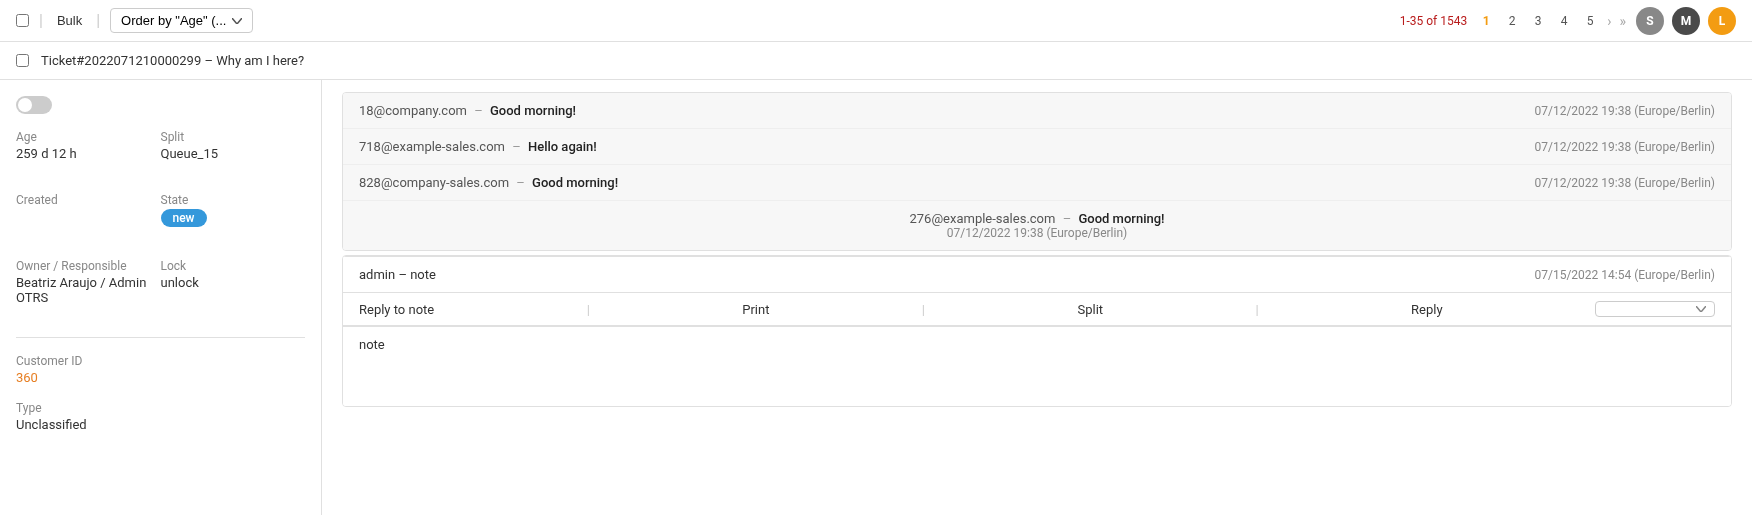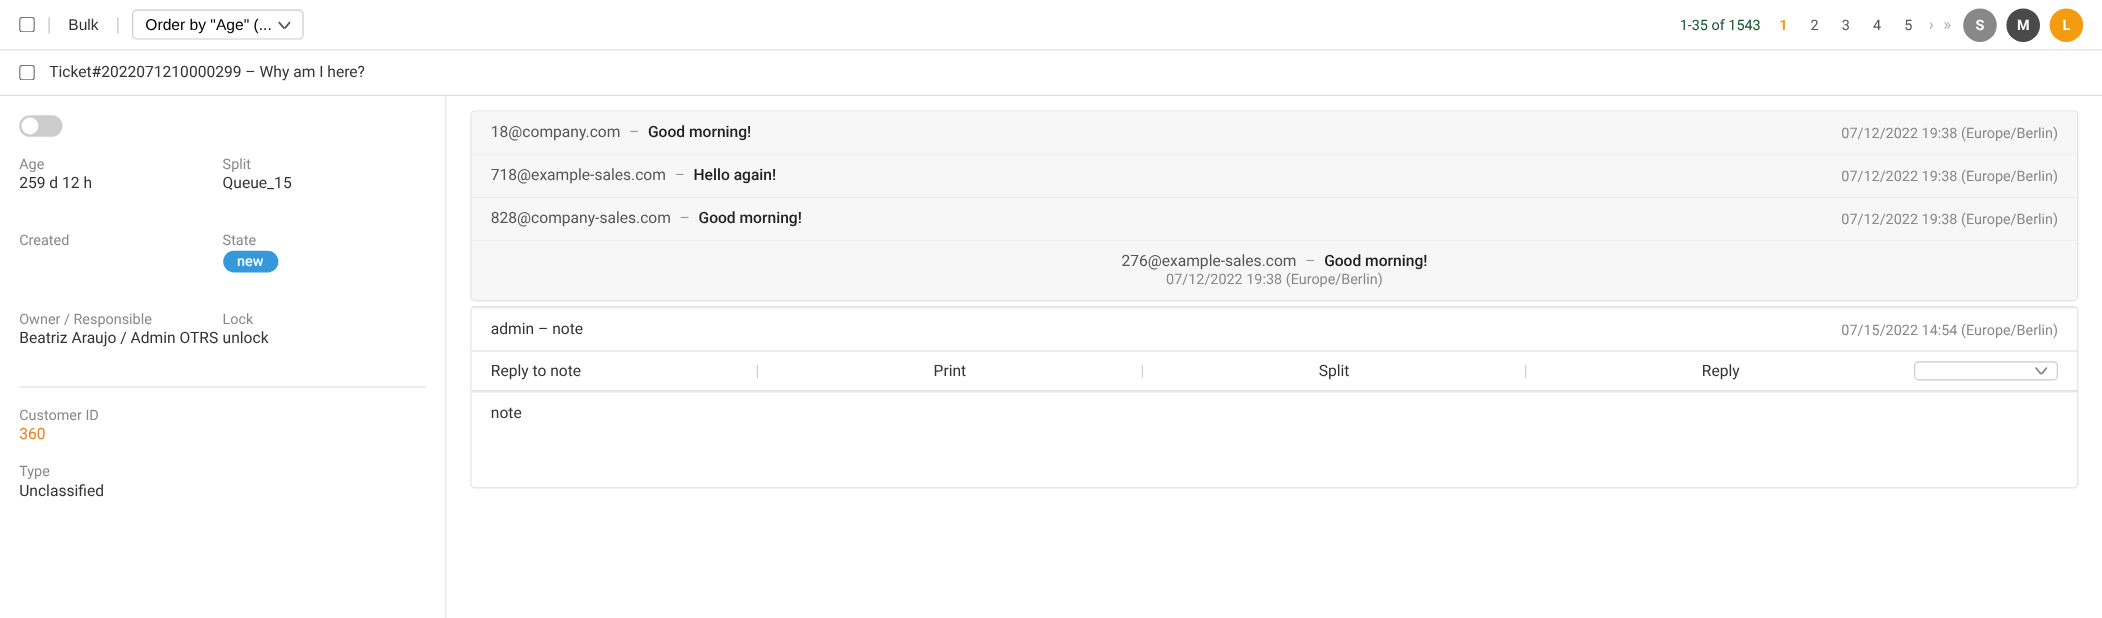--- a/index.html
+++ b/index.html
@@ -53,21 +53,21 @@
       width: 10px;
       height: 6px;
     }
     .toolbar-right {
       display: flex;
       align-items: center;
       gap: 8px;
     }
     .pagination-info {
       font-size: 12px;
-      color: #14532d;
+      color: #b91c1c;
     }
     .page-nums {
       display: flex;
       align-items: center;
       gap: 4px;
     }
     .page-num {
       width: 22px;
       height: 22px;
       display: flex;
@@ -120,21 +120,21 @@
     }
 
     
     .main-content {
       display: flex;
       height: calc(515px - 80px);
     }
 
     
     .left-panel {
-      width: 372px;
+      width: 322px;
       border-right: 1px solid #e0e0e0;
       padding: 16px;
       flex-shrink: 0;
     }
     .toggle-switch {
       display: inline-flex;
       align-items: center;
       margin-bottom: 16px;
     }
     .switch-track {

